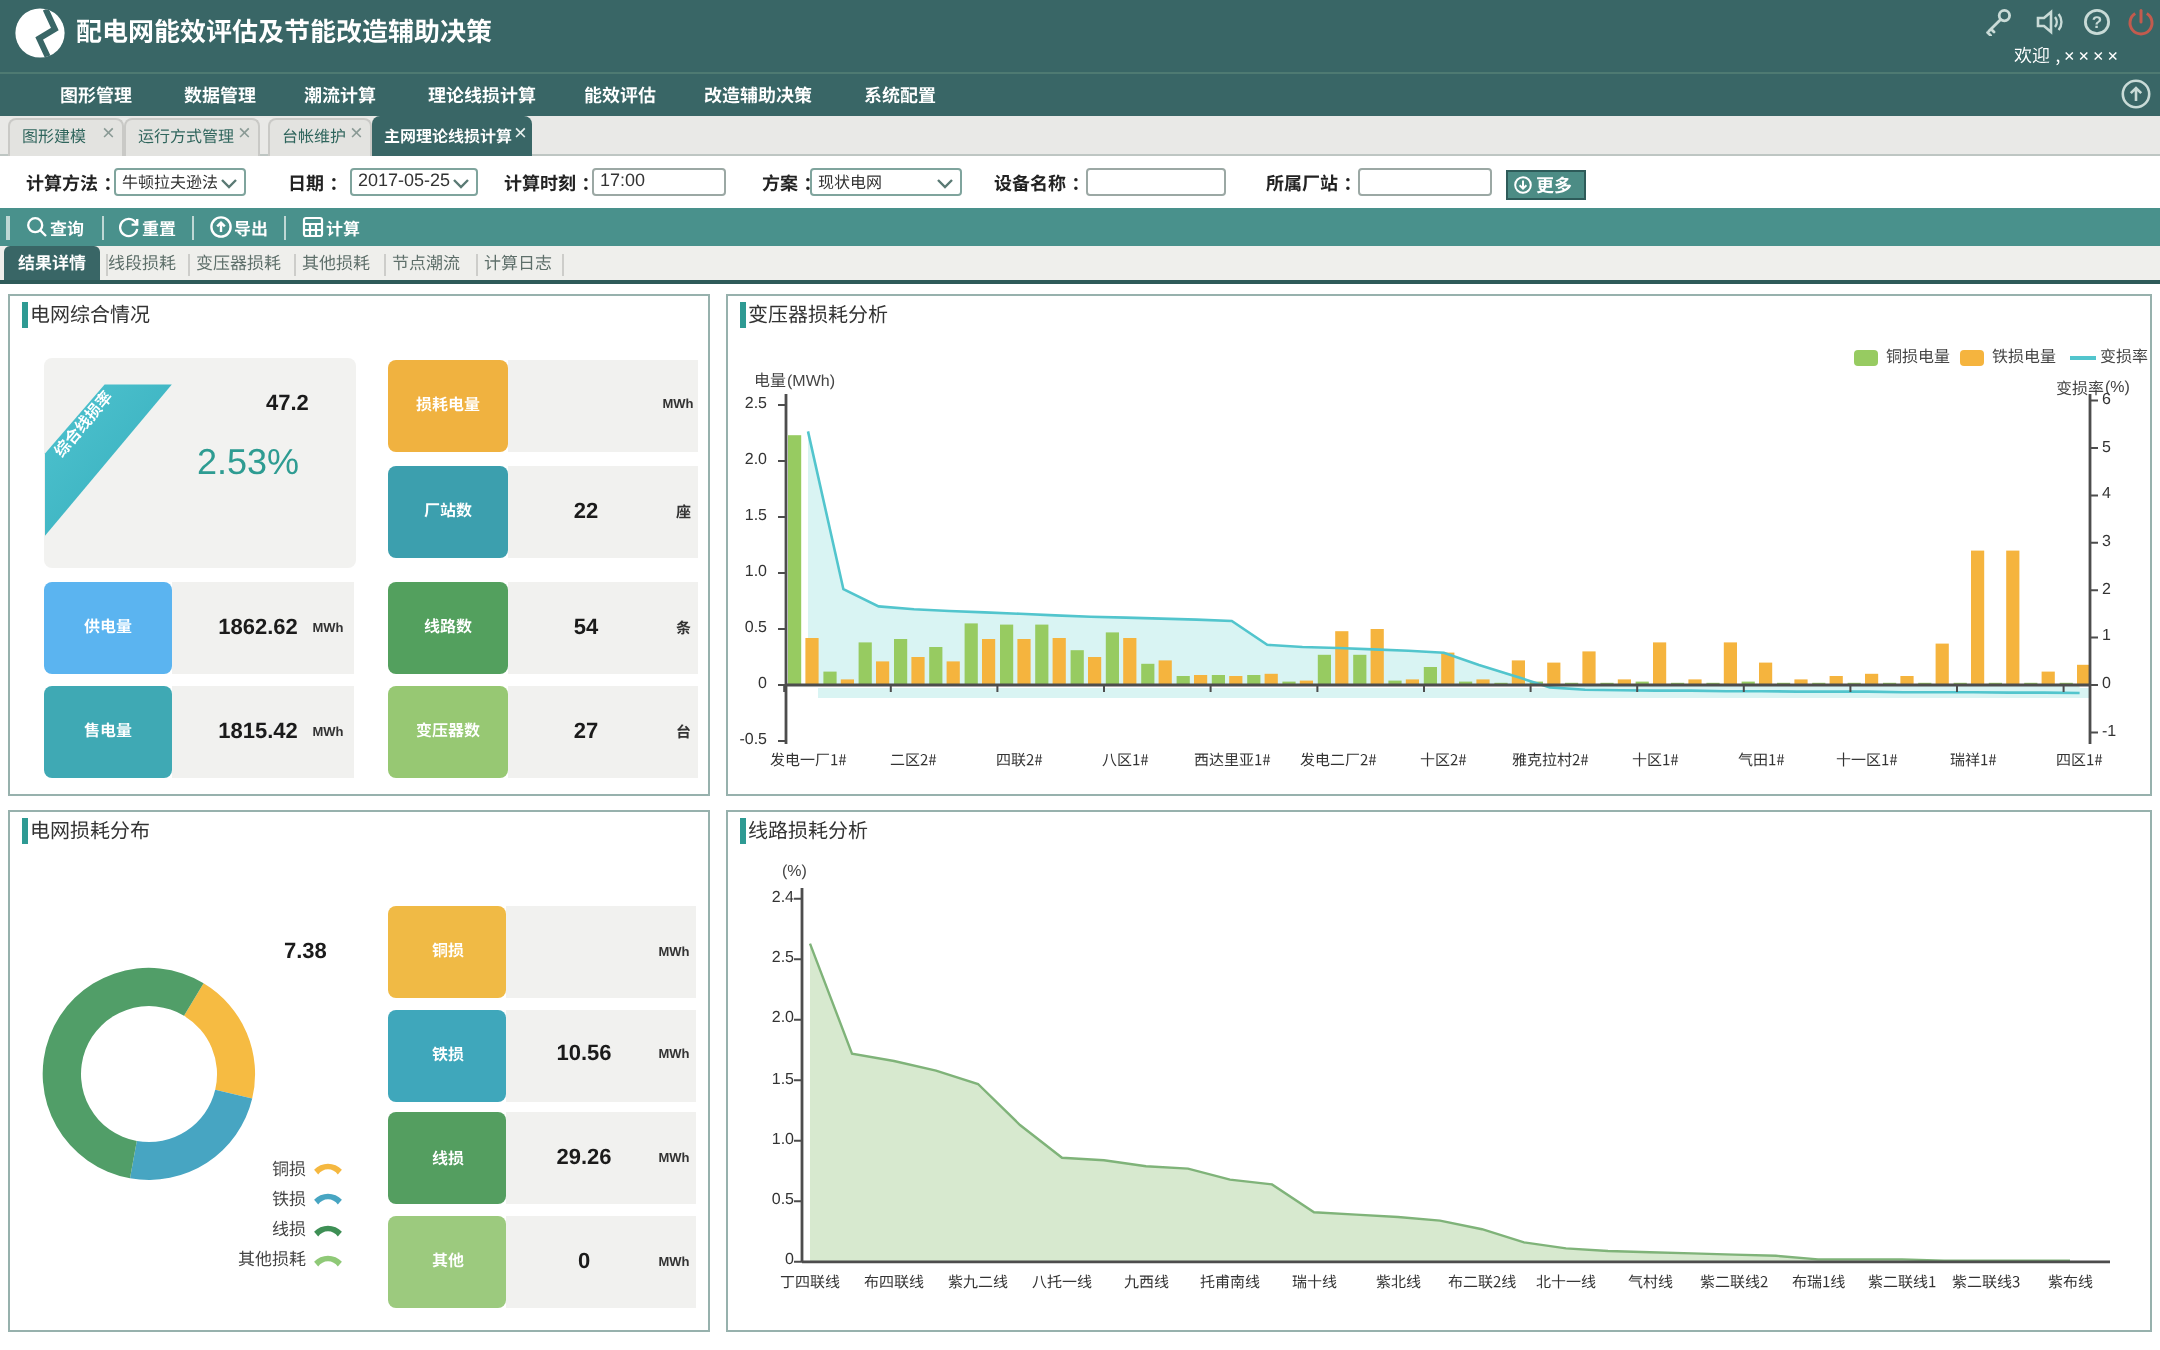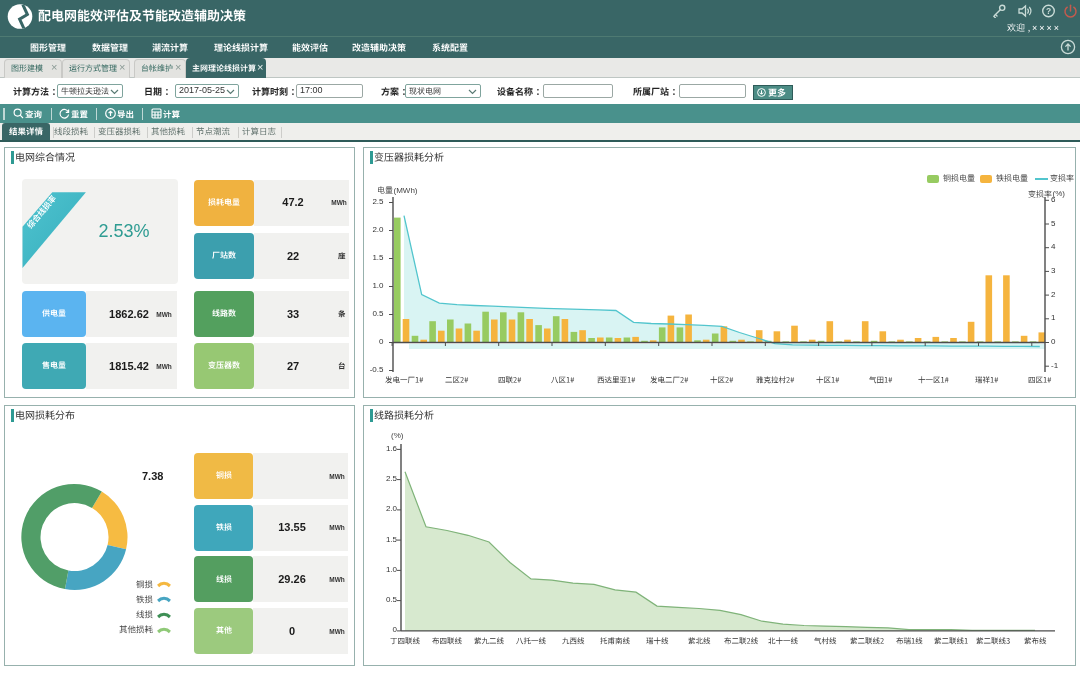--- a/index.html
+++ b/index.html
@@ -613,21 +613,21 @@
 <div style="position:absolute;left:194px;top:179.5px;width:60px;height:46px;background:#F0B240;border-radius:4px"></div>
 <div style="position:absolute;left:254px;top:179.5px;width:95px;height:46px;background:#F1F1EF"></div>
 <svg style="position:absolute;left:208.0px;top:197.8px;overflow:visible" width="32" height="9">
     <g transform="translate(0 7.0) scale(0.0080 -0.0080)" fill="#fff">
       <use href="#b635f"></use>
       <use href="#b8017" x="1000"></use>
       <use href="#b7535" x="2000"></use>
       <use href="#b91cf" x="3000"></use>
     </g>
   </svg>
-<div style="position:absolute;left:143px;width:300px;text-align:center;top:196.0px;font:bold 11px 'Liberation Sans', sans-serif;color:#1B1B1B;line-height:13px;white-space:nowrap">47.2</div>
+<div style="position:absolute;left:133px;width:300px;text-align:left;top:196.0px;font:bold 11px 'Liberation Sans', sans-serif;color:#1B1B1B;line-height:13px;white-space:nowrap">47.2</div>
 <div style="position:absolute;left:189px;width:300px;text-align:center;top:199.0px;font:bold 6.5px 'Liberation Sans', sans-serif;color:#333;line-height:8px;white-space:nowrap">MWh</div>
 <div style="position:absolute;left:194px;top:233px;width:60px;height:46px;background:#3C9FAE;border-radius:4px"></div>
 <div style="position:absolute;left:254px;top:233px;width:95px;height:46px;background:#F1F1EF"></div>
 <svg style="position:absolute;left:212.0px;top:251.3px;overflow:visible" width="24" height="9">
     <g transform="translate(0 7.0) scale(0.0080 -0.0080)" fill="#fff">
       <use href="#b5382"></use>
       <use href="#b7ad9" x="1000"></use>
       <use href="#b6570" x="2000"></use>
     </g>
   </svg>
@@ -639,21 +639,21 @@
   </svg>
 <div style="position:absolute;left:194px;top:291px;width:60px;height:46px;background:#53A05E;border-radius:4px"></div>
 <div style="position:absolute;left:254px;top:291px;width:95px;height:46px;background:#F1F1EF"></div>
 <svg style="position:absolute;left:212.0px;top:309.3px;overflow:visible" width="24" height="9">
     <g transform="translate(0 7.0) scale(0.0080 -0.0080)" fill="#fff">
       <use href="#b7ebf"></use>
       <use href="#b8def" x="1000"></use>
       <use href="#b6570" x="2000"></use>
     </g>
   </svg>
-<div style="position:absolute;left:143px;width:300px;text-align:center;top:307.5px;font:bold 11px 'Liberation Sans', sans-serif;color:#1B1B1B;line-height:13px;white-space:nowrap">33</div>
+<div style="position:absolute;left:143px;width:300px;text-align:center;top:307.5px;font:bold 11px 'Liberation Sans', sans-serif;color:#1B1B1B;line-height:13px;white-space:nowrap">54</div>
 <svg style="position:absolute;left:338.0px;top:310.0px;overflow:visible" width="8" height="9">
     <g transform="translate(0 6.6) scale(0.0075 -0.0075)" fill="#333">
       <use href="#b6761"></use>
     </g>
   </svg>
 <div style="position:absolute;left:194px;top:343px;width:60px;height:46px;background:#97C873;border-radius:4px"></div>
 <div style="position:absolute;left:254px;top:343px;width:95px;height:46px;background:#F1F1EF"></div>
 <svg style="position:absolute;left:208.0px;top:361.3px;overflow:visible" width="32" height="9">
     <g transform="translate(0 7.0) scale(0.0080 -0.0080)" fill="#fff">
       <use href="#b53d8"></use>
@@ -744,21 +744,21 @@
 <div style="position:absolute;left:142px;width:300px;text-align:left;top:469.5px;font:bold 11px 'Liberation Sans', sans-serif;color:#1B1B1B;line-height:13px;white-space:nowrap">7.38</div>
 <div style="position:absolute;left:187px;width:300px;text-align:center;top:472.5px;font:bold 6.5px 'Liberation Sans', sans-serif;color:#333;line-height:8px;white-space:nowrap">MWh</div>
 <div style="position:absolute;left:194px;top:504.7px;width:59px;height:46px;background:#3FA7BB;border-radius:4px"></div>
 <div style="position:absolute;left:253px;top:504.7px;width:94.5px;height:46px;background:#F1F1EF"></div>
 <svg style="position:absolute;left:215.5px;top:523.0px;overflow:visible" width="16" height="9">
     <g transform="translate(0 7.0) scale(0.0080 -0.0080)" fill="#fff">
       <use href="#b94c1"></use>
       <use href="#b635f" x="1000"></use>
     </g>
   </svg>
-<div style="position:absolute;left:142px;width:300px;text-align:center;top:521.2px;font:bold 11px 'Liberation Sans', sans-serif;color:#1B1B1B;line-height:13px;white-space:nowrap">13.55</div>
+<div style="position:absolute;left:142px;width:300px;text-align:center;top:521.2px;font:bold 11px 'Liberation Sans', sans-serif;color:#1B1B1B;line-height:13px;white-space:nowrap">10.56</div>
 <div style="position:absolute;left:187px;width:300px;text-align:center;top:524.2px;font:bold 6.5px 'Liberation Sans', sans-serif;color:#333;line-height:8px;white-space:nowrap">MWh</div>
 <div style="position:absolute;left:194px;top:556.4px;width:59px;height:46px;background:#549E60;border-radius:4px"></div>
 <div style="position:absolute;left:253px;top:556.4px;width:94.5px;height:46px;background:#F1F1EF"></div>
 <svg style="position:absolute;left:215.5px;top:574.7px;overflow:visible" width="16" height="9">
     <g transform="translate(0 7.0) scale(0.0080 -0.0080)" fill="#fff">
       <use href="#b7ebf"></use>
       <use href="#b635f" x="1000"></use>
     </g>
   </svg>
 <div style="position:absolute;left:142px;width:300px;text-align:center;top:572.9px;font:bold 11px 'Liberation Sans', sans-serif;color:#1B1B1B;line-height:13px;white-space:nowrap">29.26</div>
@@ -1030,21 +1030,21 @@
     <path d="M401 444 V630.9 M401 630.9 H1055" stroke="#4D4D4D" stroke-width="1.4" fill="none"></path>
     <path d="M397 630.9 h4 M397 600.6 h4 M397 570.4 h4 M397 540.1 h4 M397 509.9 h4 M397 479.6 h4 M397 449.4 h4 " stroke="#4D4D4D" stroke-width="1" fill="none"></path>
   </svg>
 <div style="position:absolute;left:391px;top:431px;font:normal 8px 'Liberation Sans', sans-serif;color:#444;line-height:9px;white-space:nowrap">(%)</div>
 <div style="position:absolute;left:97px;width:300px;text-align:right;top:625.4px;font:normal 8px 'Liberation Sans', sans-serif;color:#333;line-height:9px;white-space:nowrap">0</div>
 <div style="position:absolute;left:97px;width:300px;text-align:right;top:595.15px;font:normal 8px 'Liberation Sans', sans-serif;color:#333;line-height:9px;white-space:nowrap">0.5</div>
 <div style="position:absolute;left:97px;width:300px;text-align:right;top:564.9px;font:normal 8px 'Liberation Sans', sans-serif;color:#333;line-height:9px;white-space:nowrap">1.0</div>
 <div style="position:absolute;left:97px;width:300px;text-align:right;top:534.65px;font:normal 8px 'Liberation Sans', sans-serif;color:#333;line-height:9px;white-space:nowrap">1.5</div>
 <div style="position:absolute;left:97px;width:300px;text-align:right;top:504.4px;font:normal 8px 'Liberation Sans', sans-serif;color:#333;line-height:9px;white-space:nowrap">2.0</div>
 <div style="position:absolute;left:97px;width:300px;text-align:right;top:474.15px;font:normal 8px 'Liberation Sans', sans-serif;color:#333;line-height:9px;white-space:nowrap">2.5</div>
-<div style="position:absolute;left:97px;width:300px;text-align:right;top:443.9px;font:normal 8px 'Liberation Sans', sans-serif;color:#333;line-height:9px;white-space:nowrap">1.6</div>
+<div style="position:absolute;left:97px;width:300px;text-align:right;top:443.9px;font:normal 8px 'Liberation Sans', sans-serif;color:#333;line-height:9px;white-space:nowrap">2.4</div>
 <svg style="position:absolute;left:390.0px;top:637.0px;overflow:visible" width="30" height="9">
     <g transform="translate(0 6.6) scale(0.0075 -0.0075)" fill="#333">
       <use href="#r4e01"></use>
       <use href="#r56db" x="1000"></use>
       <use href="#r8054" x="2000"></use>
       <use href="#r7ebf" x="3000"></use>
     </g>
   </svg>
 <svg style="position:absolute;left:432.0px;top:637.0px;overflow:visible" width="30" height="9">
     <g transform="translate(0 6.6) scale(0.0075 -0.0075)" fill="#333">

